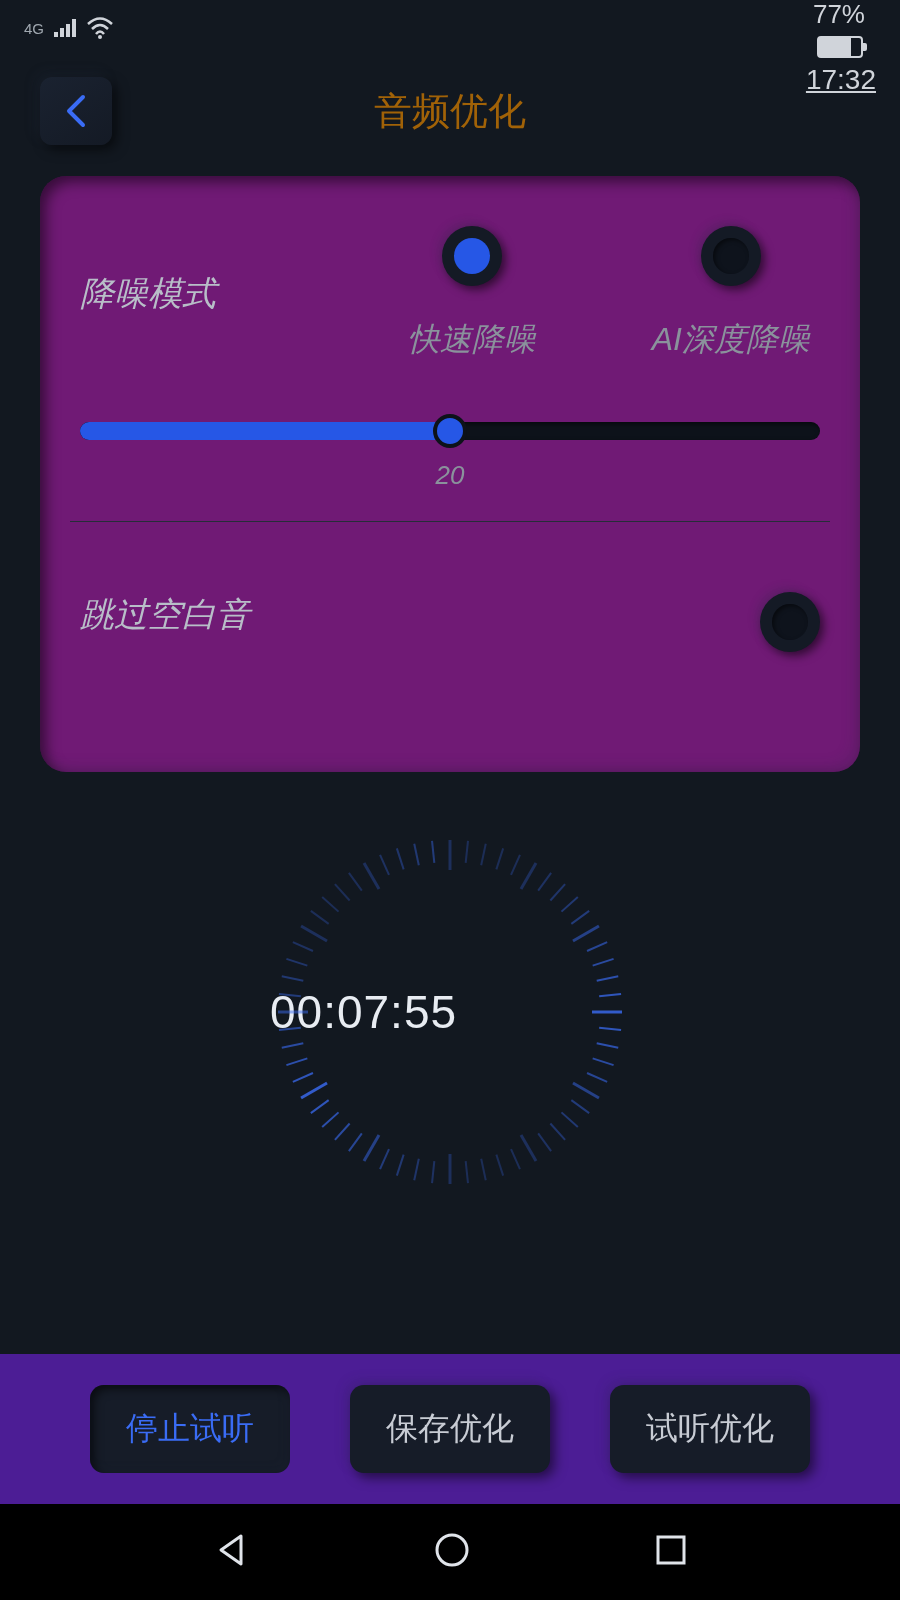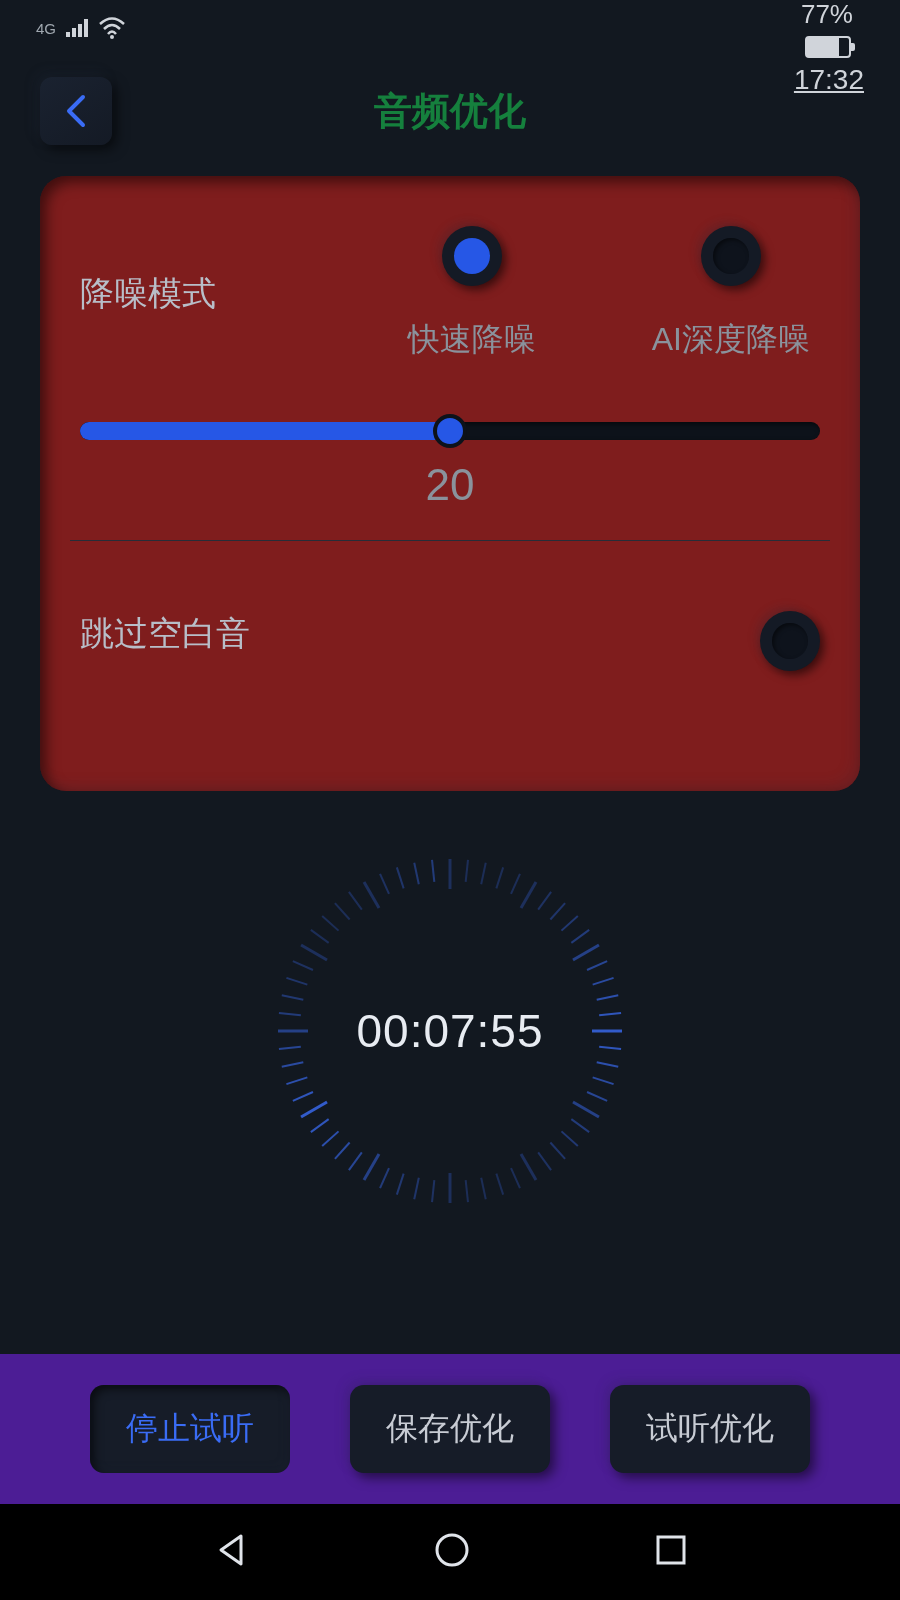--- a/index.html
+++ b/index.html
@@ -12,21 +12,21 @@
       height: 1600px;
       background: #121820;
       font-family: -apple-system, "Helvetica Neue", Arial, sans-serif;
       overflow: hidden;
     }
     .status-bar {
       height: 56px;
       display: flex;
       justify-content: space-between;
       align-items: center;
-      padding: 0 36px;
+      padding: 0 24px;
       color: #d0d4da;
       font-size: 24px;
     }
     .status-left {
       display: flex;
       align-items: center;
       gap: 10px;
     }
     .status-right {
       display: flex;
@@ -96,30 +96,31 @@
       display: flex;
       align-items: center;
       justify-content: center;
     }
     .back-btn svg { display: block; }
     .page-title {
       position: absolute;
       left: 50%;
       transform: translateX(-50%);
       font-size: 38px;
-      color: #15803d;
-      font-weight: 700;
+      color: #a16207;
+      font-weight: 400;
     }
 
     .card {
       margin: 10px 40px 0;
       border-radius: 26px;
-      background: #7f1d1d;
+      background: #701a75;
       box-shadow: inset 6px 6px 14px rgba(0,0,0,0.5), inset -6px -6px 14px rgba(40,50,70,0.15);
       padding: 50px 40px 80px;
+      font-style: italic;
     }
     .row1 {
       display: flex;
       align-items: center;
     }
     .mode-label {
       font-size: 34px;
       color: #b8bec8;
       flex: 0 0 250px;
     }
@@ -192,21 +193,21 @@
       top: 50%;
       transform: translate(-50%, -50%);
       width: 34px;
       height: 34px;
       border-radius: 50%;
       background: #2657e6;
       border: 4px solid #0d121a;
     }
     .slider-value {
       text-align: center;
-      font-size: 44px;
+      font-size: 26px;
       color: #8a929c;
       margin-top: 20px;
     }
 
     .divider {
       height: 1px;
       background: #262d38;
       margin: 30px -10px;
     }
 
@@ -243,21 +244,20 @@
       display: flex;
       justify-content: center;
       margin-top: 60px;
     }
     .timer {
       width: 360px;
       height: 360px;
       position: relative;
       display: flex;
       align-items: center;
-      justify-content: center;
     }
     .timer-text {
       font-size: 46px;
       color: #e8ecf2;
       font-weight: 400;
       letter-spacing: 1px;
     }
 
     .bottom-bar {
       position: absolute;

